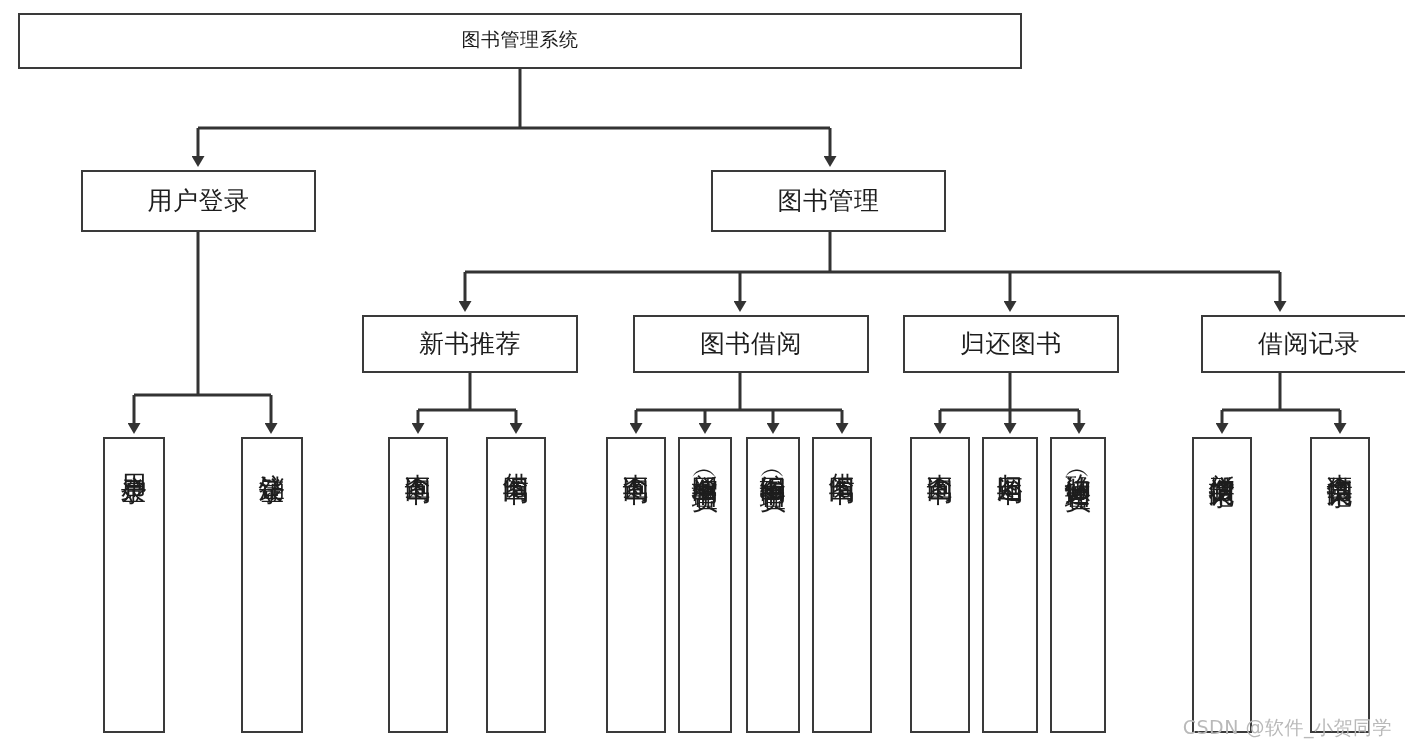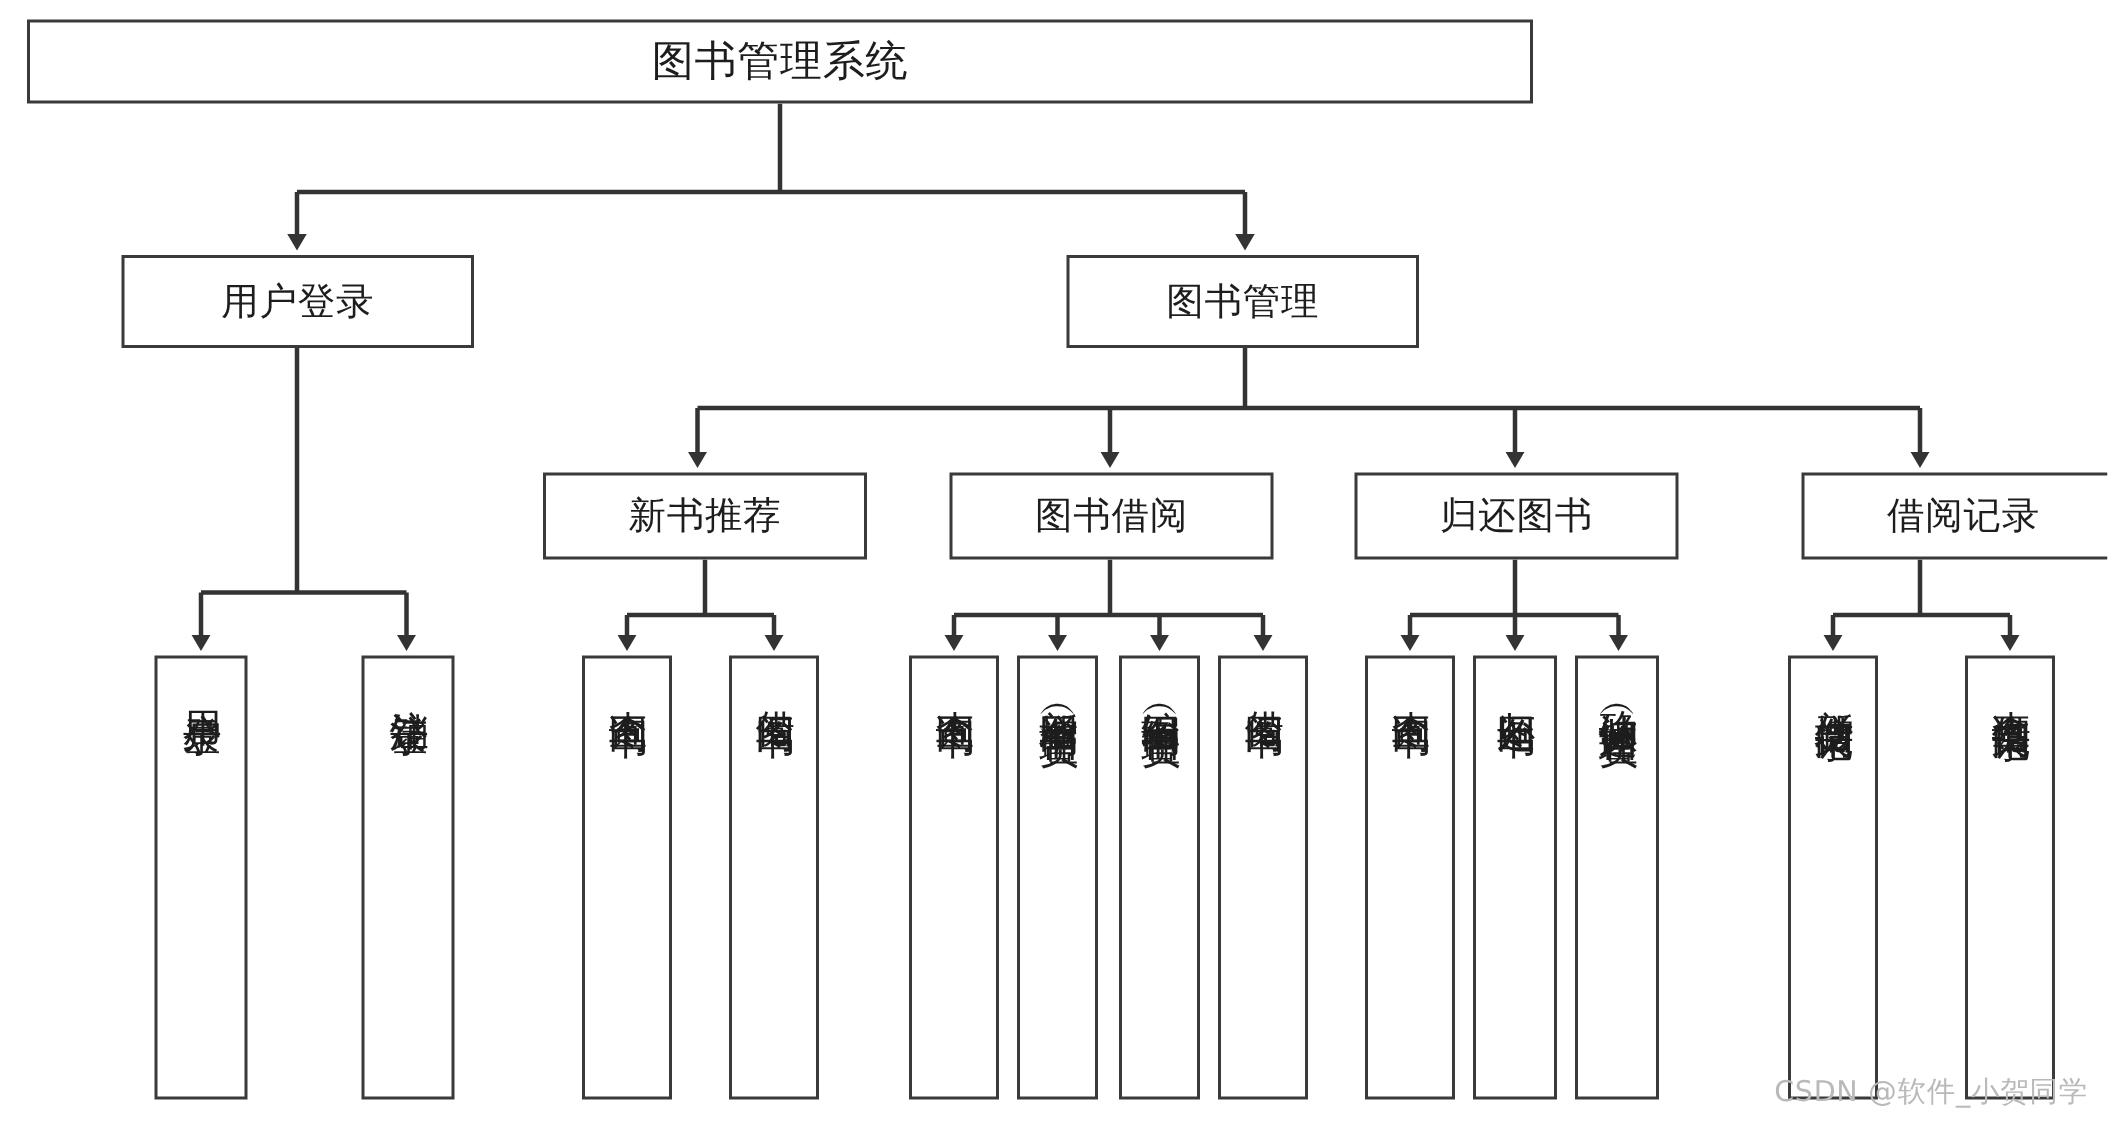--- a/index.html
+++ b/index.html
@@ -40,21 +40,22 @@
     text-align: center;
     line-height: 1.18;
     white-space: nowrap;
   }
   
   .node.h .lbl {
     font-size: 25px;
     letter-spacing: 0.5px;
   }
   .node.root .lbl {
-    font-size: 28px;
+    font-size: 19px;
+    font-family: Liberation Mono, monospace;
   }
   
   .node.v {
     align-items: flex-start;
     padding-top: 14px;
   }
   .node.v .lbl {
     writing-mode: vertical-rl;
     text-orientation: upright;
     font-size: 26px;
@@ -135,21 +136,21 @@
   <div class="node h" style="left:81px; top:170px; width:235px; height:62px;">
     <span class="lbl">用户登录</span>
   </div>
   <div class="node h" style="left:711px; top:170px; width:235px; height:62px;">
     <span class="lbl">图书管理</span>
   </div>
 
   <div class="node h" style="left:362px; top:315px; width:216px; height:58px;">
     <span class="lbl">新书推荐</span>
   </div>
-  <div class="node h" style="left:633px; top:315px; width:216px; height:58px;">
+  <div class="node h" style="left:633px; top:315px; width:236px; height:58px;">
     <span class="lbl">图书借阅</span>
   </div>
   <div class="node h" style="left:903px; top:315px; width:216px; height:58px;">
     <span class="lbl">归还图书</span>
   </div>
   <div class="node h" style="left:1172px; top:315px; width:216px; height:58px;margin-left:29px;">
     <span class="lbl">借阅记录</span>
   </div>
 
   <div class="node v" style="left:103px; top:437px; width:62px; height:296px;">

